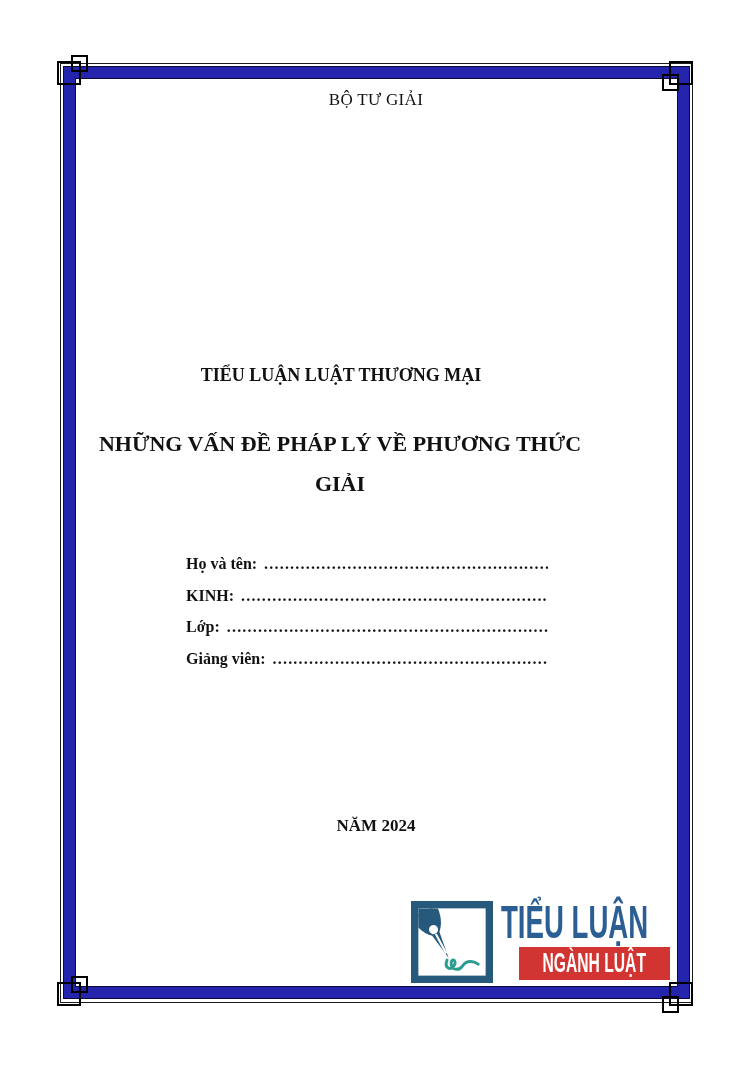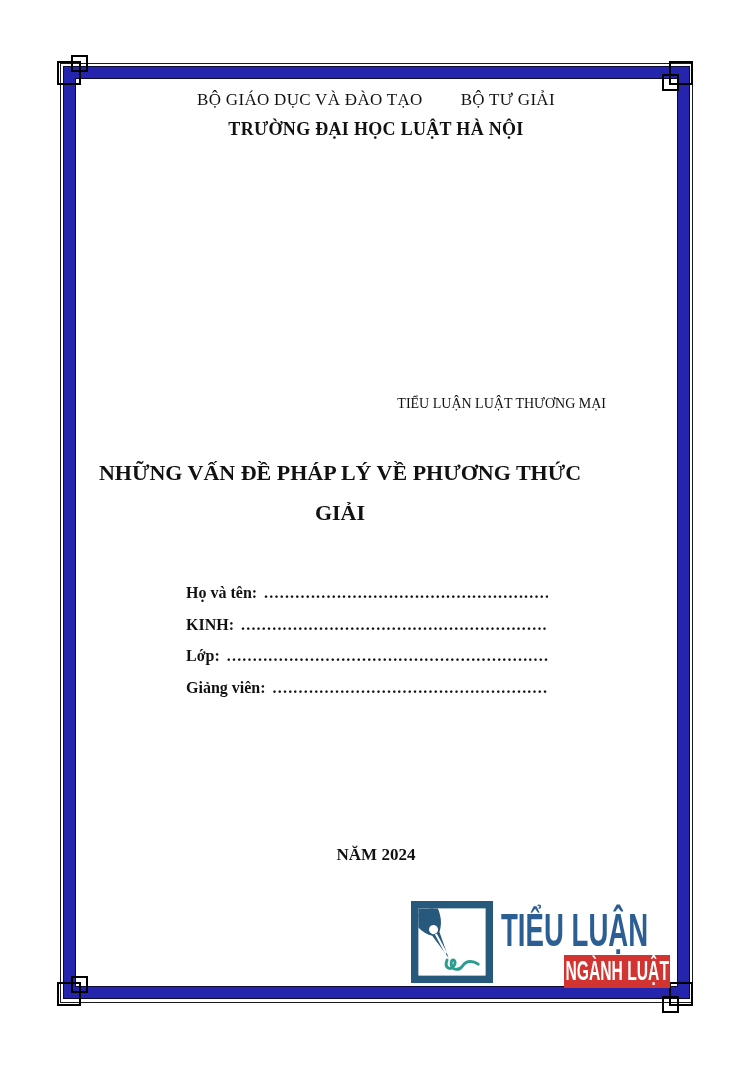--- a/index.html
+++ b/index.html
@@ -32,45 +32,45 @@
   .content{position:absolute;left:76px;top:0;width:600px;}
   .ministry-line{
     margin-top:89px;display:flex;justify-content:center;gap:38px;
     font-size:17px;line-height:22px;letter-spacing:0.3px;
   }
   .university{
     margin-top:7px;text-align:center;font-weight:bold;
     font-size:18px;line-height:22px;letter-spacing:0.3px;
   }
   .subtitle{
-    margin-top:253px;margin-right:70px;text-align:right;
-    font-weight:normal;font-size:14px;line-height:22px;
+    margin-top:253px;margin-right:70px;text-align:center;
+    font-weight:bold;font-size:18px;line-height:22px;
   }
   .main-title{
     margin-top:38px;margin-right:72px;text-align:center;
     font-weight:bold;font-size:22px;line-height:40px;
   }
   .fields{margin-top:44px;margin-left:110px;width:362px;font-weight:bold;font-size:16px;}
   .field-row{display:flex;align-items:flex-end;line-height:31.5px;white-space:nowrap;}
   .field-label{flex:0 0 auto;padding-right:7px;}
   .field-dots{flex:1 1 auto;overflow:hidden;letter-spacing:1.2px;}
   .year{margin-top:142px;text-align:center;font-weight:bold;font-size:17px;line-height:20px;}
 
   
   .logo{position:absolute;left:411px;top:899px;width:256px;height:84px;}
   .pen-box{position:absolute;left:0;top:2px;width:82px;height:82px;}
-  .logo-text{position:absolute;left:90px;top:8px;width:166px;}
+  .logo-text{position:absolute;left:90px;top:0;width:166px;}
   .logo-title{
     font-family:"Liberation Sans","DejaVu Sans",sans-serif;
     font-weight:bold;font-size:46px;line-height:46px;
     color:var(--logo_blue,#2b5e93);white-space:nowrap;
   }
   .logo-title-inner{display:inline-block;transform:scaleX(0.6);transform-origin:0 50%;}
   .logo-badge{
-    position:absolute;right:-3px;top:48px;width:106px;height:33px;
+    position:absolute;right:-3px;top:48px;width:151px;height:33px;
     background:var(--badge_red,#d23431);
     display:flex;align-items:center;justify-content:center;overflow:hidden;
   }
   .logo-badge-inner{
     font-family:"Liberation Sans","DejaVu Sans",sans-serif;
     font-weight:bold;font-size:27px;line-height:27px;color:#fff;
     display:inline-block;transform:scaleX(0.58);transform-origin:50% 50%;white-space:nowrap;
   }
   .pen-frame{stroke:var(--pen_blue,#26597c);}
   .pen-solid{fill:var(--pen_blue,#26597c);}
@@ -92,25 +92,23 @@
   <div class="corner bl">
       <span class="mini"></span>
     </div>
   <div class="corner br">
       <span class="mini"></span>
     </div>
 
   <div class="content">
 
     <div class="ministry-line">
-      <span>BỘ GIÁO DỤC VÀ ĐÀO TẠO</span>
       <span>BỘ TƯ GIẢI</span>
     </div>
 
-    <div class="university">TRƯỜNG ĐẠI HỌC LUẬT HÀ NỘI</div>
 
     <div class="subtitle">TIỂU LUẬN LUẬT THƯƠNG MẠI</div>
 
     <div class="main-title">
       <div>NHỮNG VẤN ĐỀ PHÁP LÝ VỀ PHƯƠNG THỨC GIẢI</div>
     </div>
 
     <div class="fields">
       <div class="field-row">
         <span class="field-label">Họ và tên:</span>

